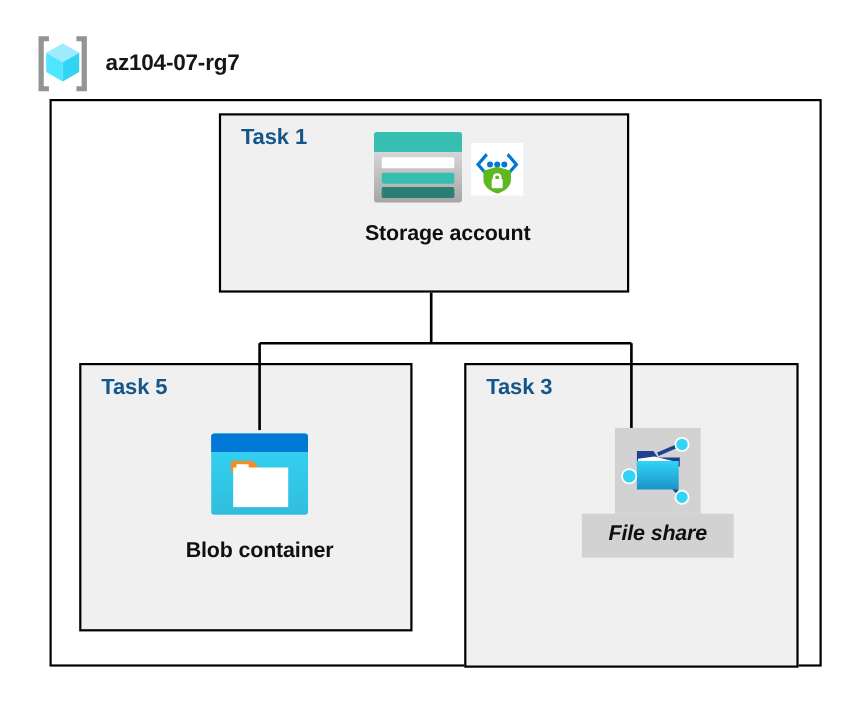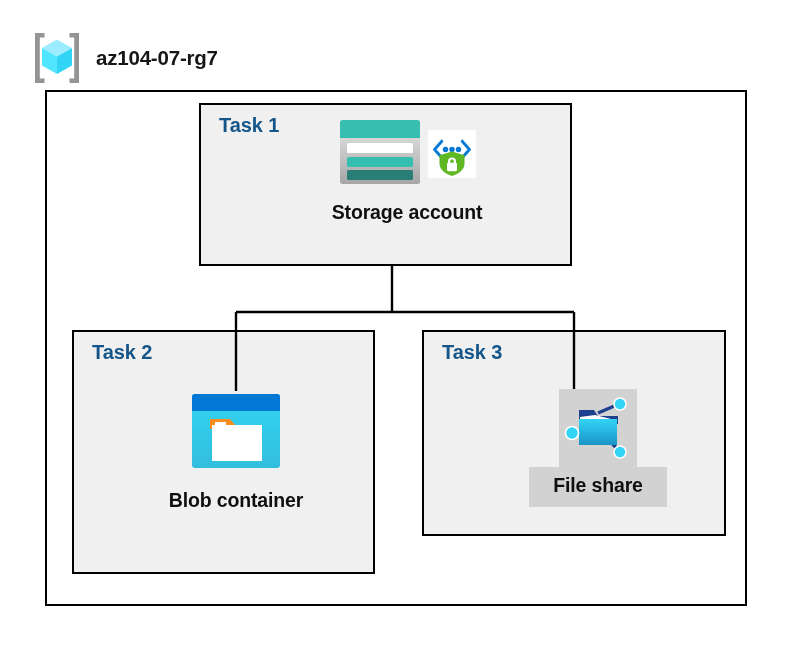--- a/index.html
+++ b/index.html
@@ -58,21 +58,21 @@
 
   
   .task-box {
     position: absolute;
     background: #f0f0f0;
     border: 2px solid #000000;
     box-sizing: border-box;
   }
   #task1-box { left: 199px; top: 103px; width: 373px; height: 163px; }
   #task2-box { left: 72px;  top: 330px; width: 303px; height: 244px; }
-  #task3-box { left: 422px; top: 330px; width: 304px; height: 206px; }
+  #task3-box { left: 422px; top: 330px; width: 304px; height: 277px; }
 
   .task-label {
     position: absolute;
     left: 18px;
     top: 10px;
     font-size: 20px;
     font-weight: bold;
     color: #14558a;
     letter-spacing: -0.1px;
     line-height: 1;
@@ -127,20 +127,21 @@
   #icon-fileshare-wrap {
     width: 78px; height: 78px;
     background: #d2d2d2;
     display: flex; align-items: center; justify-content: center;
   }
   #icon-file-share { width: 70px; height: 70px; display: block; }
   #fileshare-caption-wrap {
     background: #d2d2d2;
     padding: 9px 24px 11px 24px;
     display: block;
+    font-style: italic;
   }
   #node-fileshare .node-caption { margin: 0; }
 </style>
 </head>
 <body>
 
 <div id="canvas">
 
   <div id="rg-header">
     <svg id="rg-icon" viewBox="0 0 58 58">
@@ -157,21 +158,21 @@
     </svg>
     <div id="rg-title">az104-07-rg7</div>
   </div>
 
   <div id="rg-box"></div>
 
   <div id="task1-box" class="task-box">
     <div class="task-label">Task 1</div>
   </div>
   <div id="task2-box" class="task-box">
-    <div class="task-label">Task 2</div>
+    <div class="task-label">Task 5</div>
   </div>
   <div id="task3-box" class="task-box">
     <div class="task-label">Task 3</div>
   </div>
 
   <svg id="connectors" viewBox="0 0 788 647">
 
     <line x1="392" y1="266" x2="392" y2="312" stroke="#000000" stroke-width="2.4"></line>
 
     <line x1="236" y1="312" x2="574" y2="312" stroke="#000000" stroke-width="2.4"></line>

